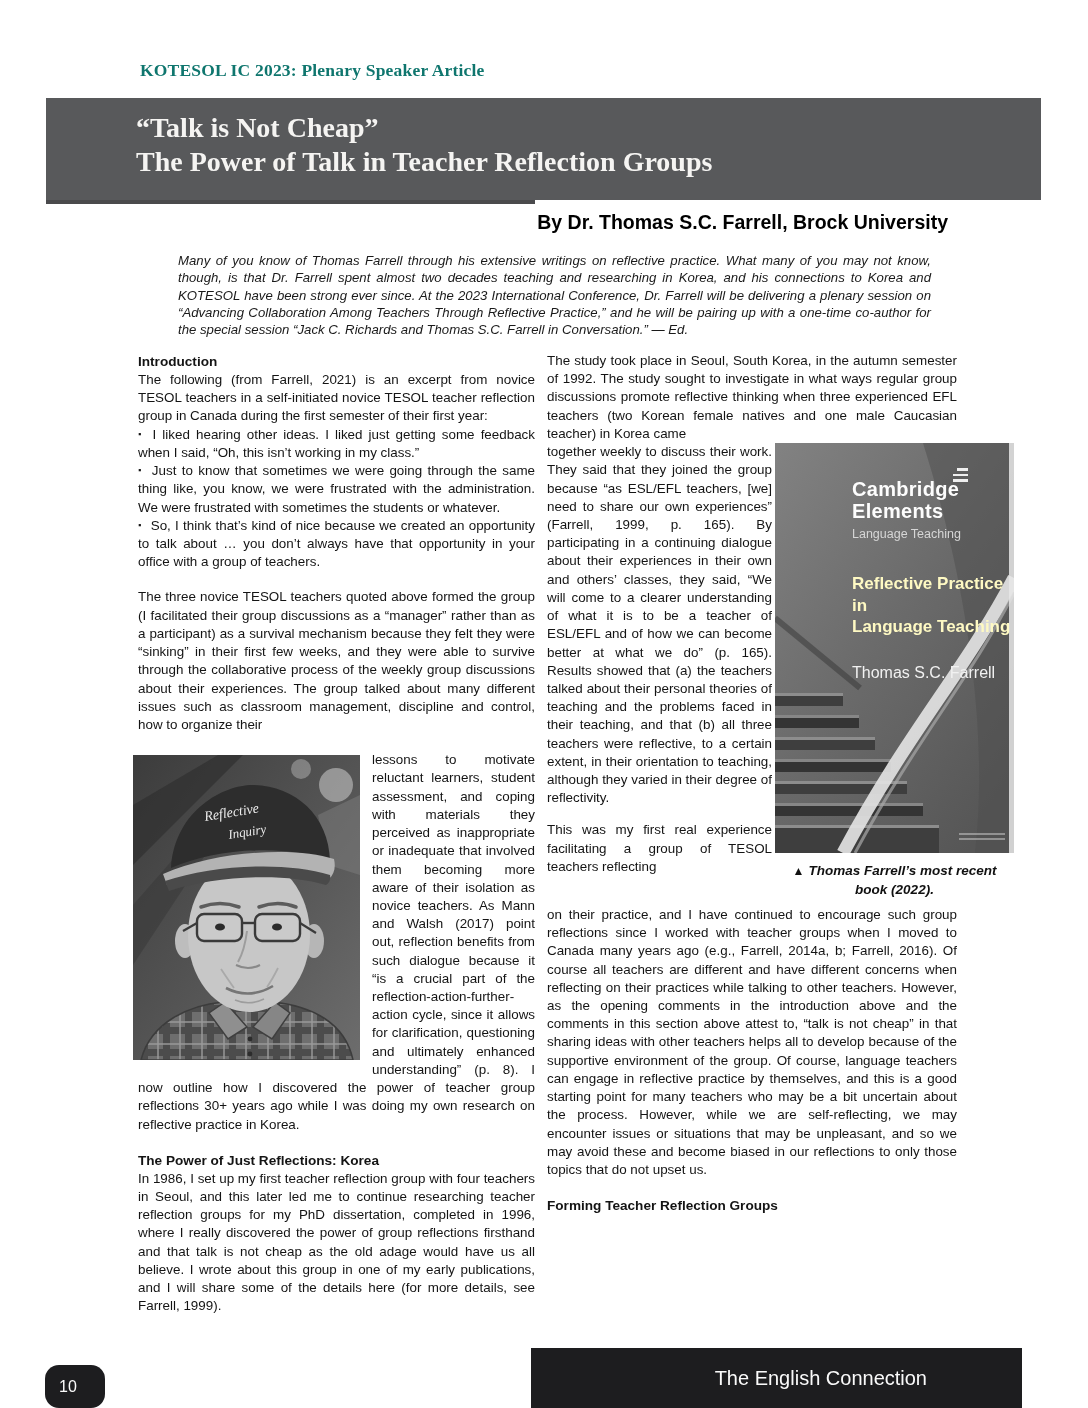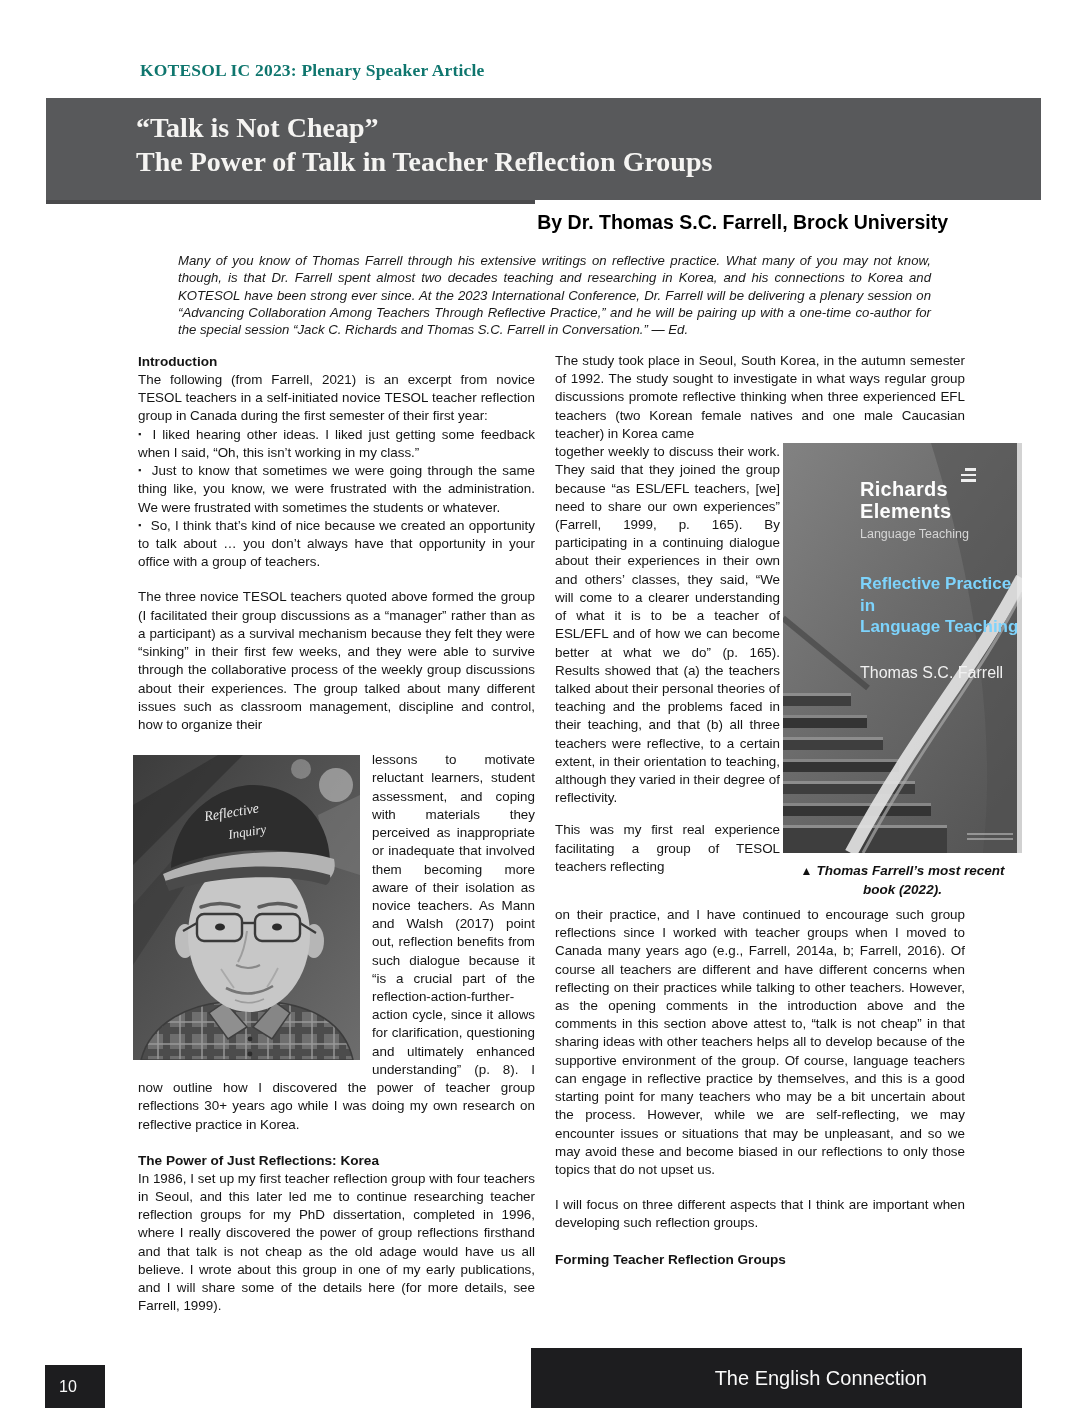--- a/index.html
+++ b/index.html
@@ -12,21 +12,21 @@
           font-weight:bold;font-size:17.5px;letter-spacing:.2px;color:#0f766e;}
   .banner{position:absolute;left:46px;top:98px;width:995px;height:102px;background:#58595b;}
   .banner-inner{padding:13px 20px 0 90px;color:#f5f4f2;font-family:"Liberation Serif",serif;
           font-weight:bold;font-size:28px;line-height:1.23;}
   .banner-shadow{position:absolute;left:46px;top:200px;width:489px;height:4px;background:#4a4a4c;}
   .byline{position:absolute;right:140px;top:211px;font-weight:bold;font-size:19.5px;color:#000;}
   .ednote{position:absolute;left:178px;top:252px;width:753px;font-style:italic;
           font-size:13.2px;line-height:1.31;text-align:justify;color:#1a1a1a;}
 
   
-  .columns{position:absolute;left:138px;top:352px;width:884px;display:flex;gap:20px;}
+  .columns{position:absolute;left:138px;top:352px;width:884px;display:flex;gap:12px;}
   .col-left{width:397px;}
   .col-right{width:467px;}
   p.body{margin:0 0 17px 0;font-size:13.4px;line-height:1.36;text-align:justify;}
   p.tight{margin-bottom:0;}
   h3.sect{font-size:13.6px;font-weight:bold;margin:0;line-height:1.4;}
   .bullet{margin:0;font-size:13.4px;line-height:1.36;text-align:justify;}
   .bullet-glyph{font-size:9px;vertical-align:2px;margin-right:9px;}
 
   
   .portrait{float:left;width:227px;height:305px;margin:4px 12px 5px -5px;background:#555;}
@@ -35,36 +35,36 @@
   
   .book-row{display:flex;justify-content:space-between;margin-bottom:6px;}
   .narrow-text{width:225px;}
   .col-right > p.body{margin-right:57px;}
   .book-figure{width:239px;}
   .book-cover{position:relative;width:239px;height:410px;background:#636363;overflow:hidden;}
   .book-cover svg.bkbg{position:absolute;inset:0;width:100%;height:100%;}
   .bk-brand{position:absolute;left:77px;top:36px;font-size:20px;line-height:1.08;font-weight:bold;
             color:#fdfdfd;letter-spacing:.3px;}
   .bk-series{position:absolute;left:77px;top:84px;font-size:12.5px;color:#d6d6d6;}
-  .bk-title{position:absolute;left:77px;top:130px;font-size:17px;line-height:1.26;font-weight:bold;color:#7dd3fc;}
+  .bk-title{position:absolute;left:77px;top:130px;font-size:17px;line-height:1.26;font-weight:bold;color:#fef9c3;}
   .bk-author{position:absolute;left:77px;top:221px;font-size:16px;color:#f1f1f1;}
   .bk-menu{position:absolute;right:46px;top:25px;}
   .bk-menu span{display:block;width:15px;height:2.6px;background:#efefef;margin-bottom:3px;}
   .bk-menu span:first-child{width:11px;margin-left:4px;}
   .bk-smallprint{position:absolute;right:9px;bottom:13px;opacity:.55;}
   .bk-smallprint i{display:block;width:46px;height:2.5px;background:#c8c8c8;margin-top:2.5px;}
   .book-edge{position:absolute;right:0;top:0;width:5px;height:100%;background:#e8e8e8;opacity:.85;}
   .book-caption{margin-top:9px;text-align:center;font-weight:bold;font-style:italic;
             font-size:13.5px;line-height:1.4;color:#111;}
   .caption-arrow{font-style:normal;font-size:12px;margin-right:4px;}
 
   
   .page-num{position:absolute;left:45px;top:1365px;width:60px;height:43px;background:#1d1d1f;
             color:#fafafa;font-size:16px;display:flex;align-items:center;
-            padding-left:14px;box-sizing:border-box;}
+            padding-left:14px;box-sizing:border-box;border-radius:14px;}
   .footer-bar{position:absolute;left:531px;top:1348px;width:491px;height:60px;background:#1d1d1f;
             color:#fafafa;display:flex;align-items:center;justify-content:flex-end;
             padding-right:95px;box-sizing:border-box;font-size:20px;}
 </style>
 </head>
 <body>
 
 <div class="page">
 
   <div class="kicker">KOTESOL IC 2023: Plenary Speaker Article</div>
@@ -190,21 +190,21 @@
               </g>
               <path d="M239,135 C192,225 132,290 68,410" stroke="#e2e2e2" stroke-width="13" fill="none" opacity="0.92"></path>
               <path d="M239,150 C196,235 140,298 80,410" stroke="#a8a8a8" stroke-width="3" fill="none" opacity="0.7"></path>
             </svg>
             <div class="bk-menu">
                 <span></span>
                 <span></span>
                 <span></span>
               </div>
             <div class="bk-brand">
-              <div>Richards</div>
+              <div>Cambridge</div>
               <div>Elements</div>
             </div>
             <div class="bk-series">Language Teaching</div>
             <div class="bk-title">
               <div>Reflective Practice in</div>
               <div>Language Teaching</div>
             </div>
             <div class="bk-author">Thomas S.C. Farrell</div>
             <div class="bk-smallprint">
                 <i></i>
@@ -212,21 +212,20 @@
               </div>
             <div class="book-edge"></div>
           </div>
           <figcaption class="book-caption">
             <span class="caption-arrow">▲</span><span>Thomas Farrell’s most recent book (2022).</span>
           </figcaption>
         </figure>
       </div>
 
       <p class="body">on their practice, and I have continued to encourage such group reflections since I worked with teacher groups when I moved to Canada many years ago (e.g., Farrell, 2014a, b; Farrell, 2016). Of course all teachers are different and have different concerns when reflecting on their practices while talking to other teachers. However, as the opening comments in the introduction above and the comments in this section above attest to, “talk is not cheap” in that sharing ideas with other teachers helps all to develop because of the supportive environment of the group. Of course, language teachers can engage in reflective practice by themselves, and this is a good starting point for many teachers who may be a bit uncertain about the process. However, while we are self-reflecting, we may encounter issues or situations that may be unpleasant, and so we may avoid these and become biased in our reflections to only those topics that do not upset us.</p>
-      <p class="body">I will focus on three different aspects that I think are important when developing such reflection groups.</p>
       <h3 class="sect">Forming Teacher Reflection Groups</h3>
     </div>
   </div>
 
   <div class="page-num">10</div>
   <div class="footer-bar">
     <span>The English Connection</span>
   </div>
 </div>
 

